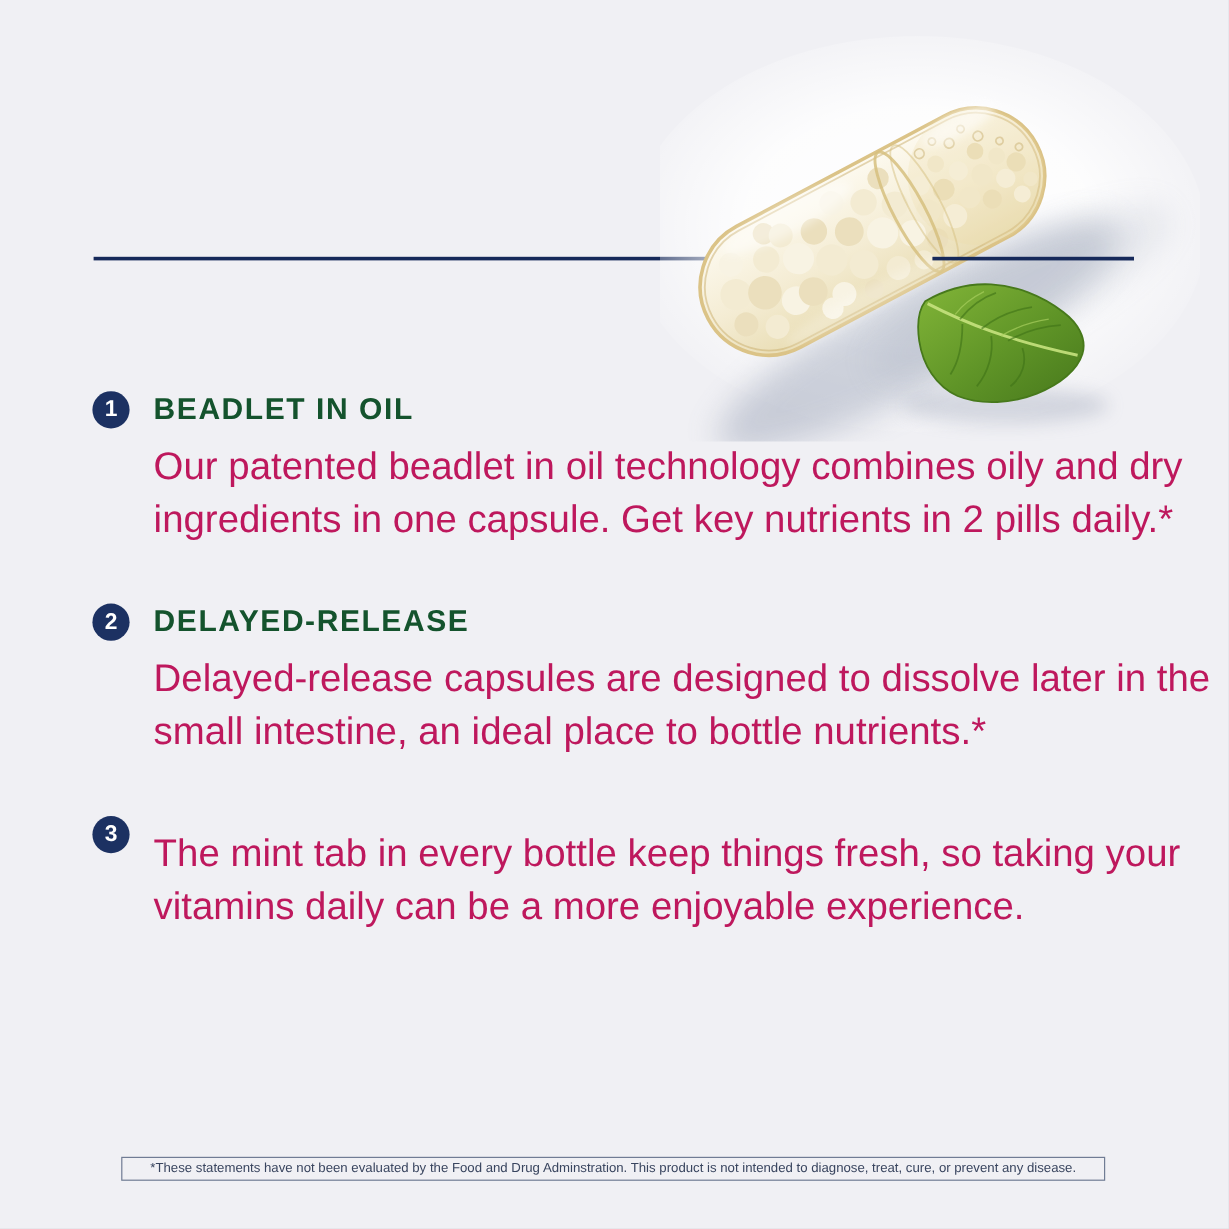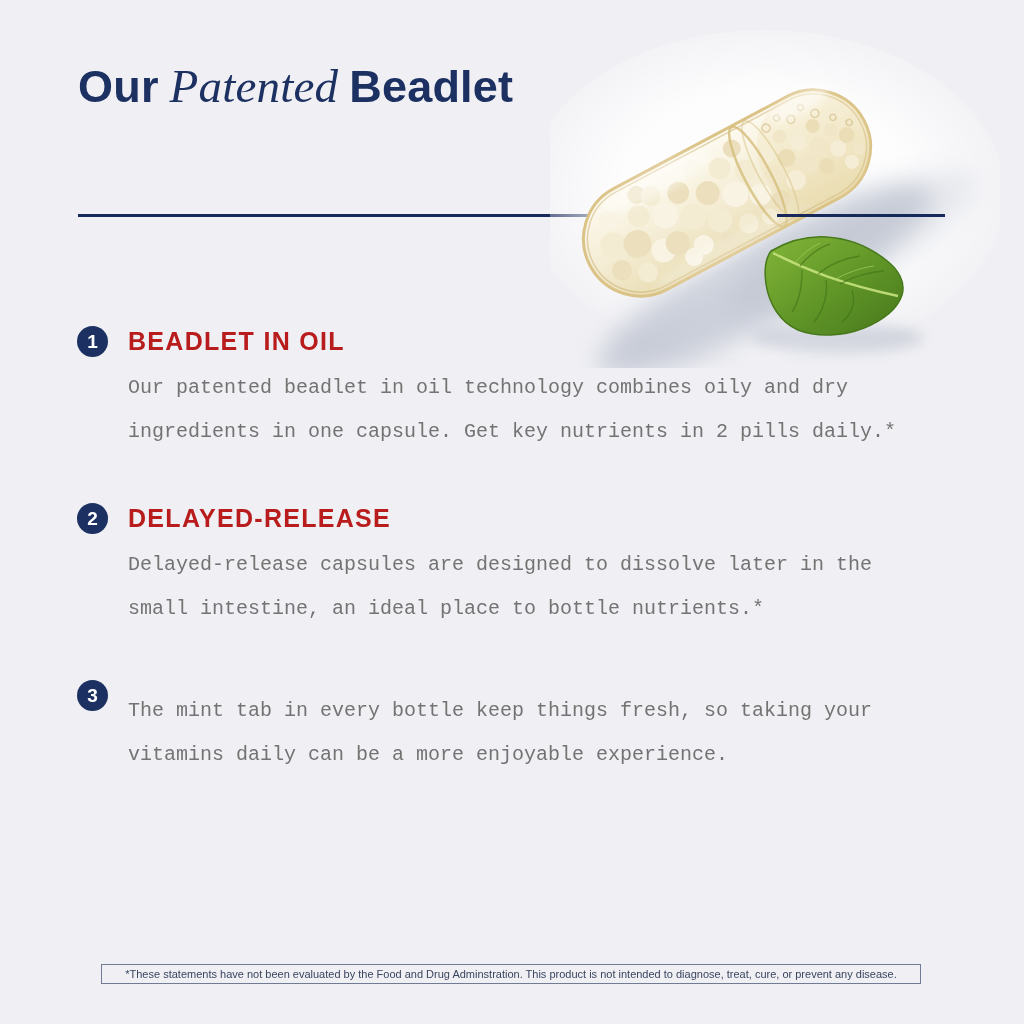--- a/index.html
+++ b/index.html
@@ -24,46 +24,43 @@
   
   .item{position:absolute;left:77px;display:flex;align-items:flex-start;z-index:4;}
   .badge{
     width:31px;height:31px;border-radius:50%;background:#1c3162;flex:0 0 31px;
     display:flex;align-items:center;justify-content:center;
     color:#ffffff;font-size:19px;font-weight:700;
   }
   .item-body{margin-left:20px;}
   .item-heading{
     margin:0;font-size:25px;font-weight:700;letter-spacing:1.3px;
-    color:#b91c1c;line-height:31px;white-space:nowrap;
+    color:#14532d;line-height:31px;white-space:nowrap;
   }
   .item-text{margin:9px 0 0 0;}
   .bl{
-    display:block;font-family:Liberation Mono, monospace;font-size:20px;
-    color:#737373;line-height:44px;white-space:nowrap;
+    display:block;font-family:Liberation Sans, sans-serif;font-size:32px;
+    color:#be185d;line-height:44px;white-space:nowrap;
   }
   
   .disclaimer{
     position:absolute;left:101px;top:964px;width:820px;height:20px;
     border:1px solid #707c94;box-sizing:border-box;z-index:4;
     display:flex;align-items:center;justify-content:center;
   }
   .disclaimer span{
     font-size:11px;color:#39455f;white-space:nowrap;letter-spacing:0;
   }
 </style>
 </head>
 <body>
 
 <div class="canvas">
 
   <header class="title">
-    <div class="t-line">
-      <span>Our</span><span class="serif-it">Patented</span><span>Beadlet</span>
-    </div>
   </header>
 
   <div class="rule rule-main"></div>
   <div class="rule rule-right"></div>
 
   <figure class="hero">
     <svg width="450" height="338" viewBox="0 0 450 338" xmlns="http://www.w3.org/2000/svg">
       <defs>
         <radialGradient id="bgGlow" cx="50%" cy="48%" r="55%">
           <stop offset="0%" stop-color="#ffffff" stop-opacity="0.97"></stop>

